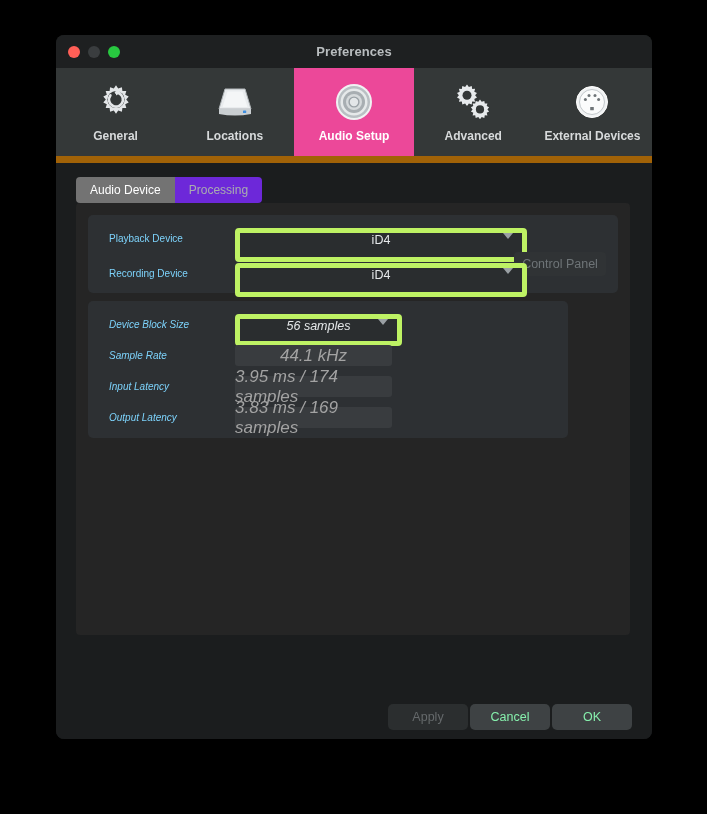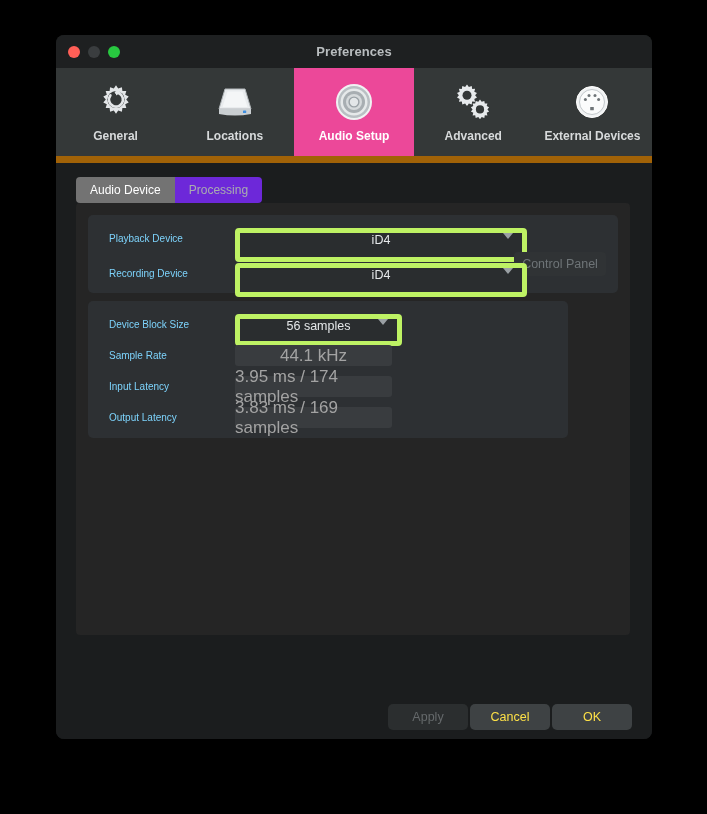--- a/index.html
+++ b/index.html
@@ -150,20 +150,21 @@
   }
   .group-devices {
     top: 12px;
     width: 530px;
     height: 78px;
   }
   .group-block {
     top: 98px;
     width: 480px;
     height: 137px;
+    font-style: italic;
   }
 
   .row {
     position: absolute;
     display: flex;
     align-items: center;
   }
   .row-label {
     font-size: 10px;
     color: #7dd3fc;
@@ -226,21 +227,21 @@
   }
   .btn {
     width: 80px;
     height: 26px;
     border-radius: 5px;
     font-size: 12.5px;
     display: flex;
     align-items: center;
     justify-content: center;
     background: #3e4244;
-    color: #fde047;
+    color: #86efac;
     cursor: default;
     border: none;
     font-family: "Liberation Sans", sans-serif;
   }
   .btn.disabled {
     background: #2b2e2f;
     color: #65696b;
   }
 </style>
 </head>

